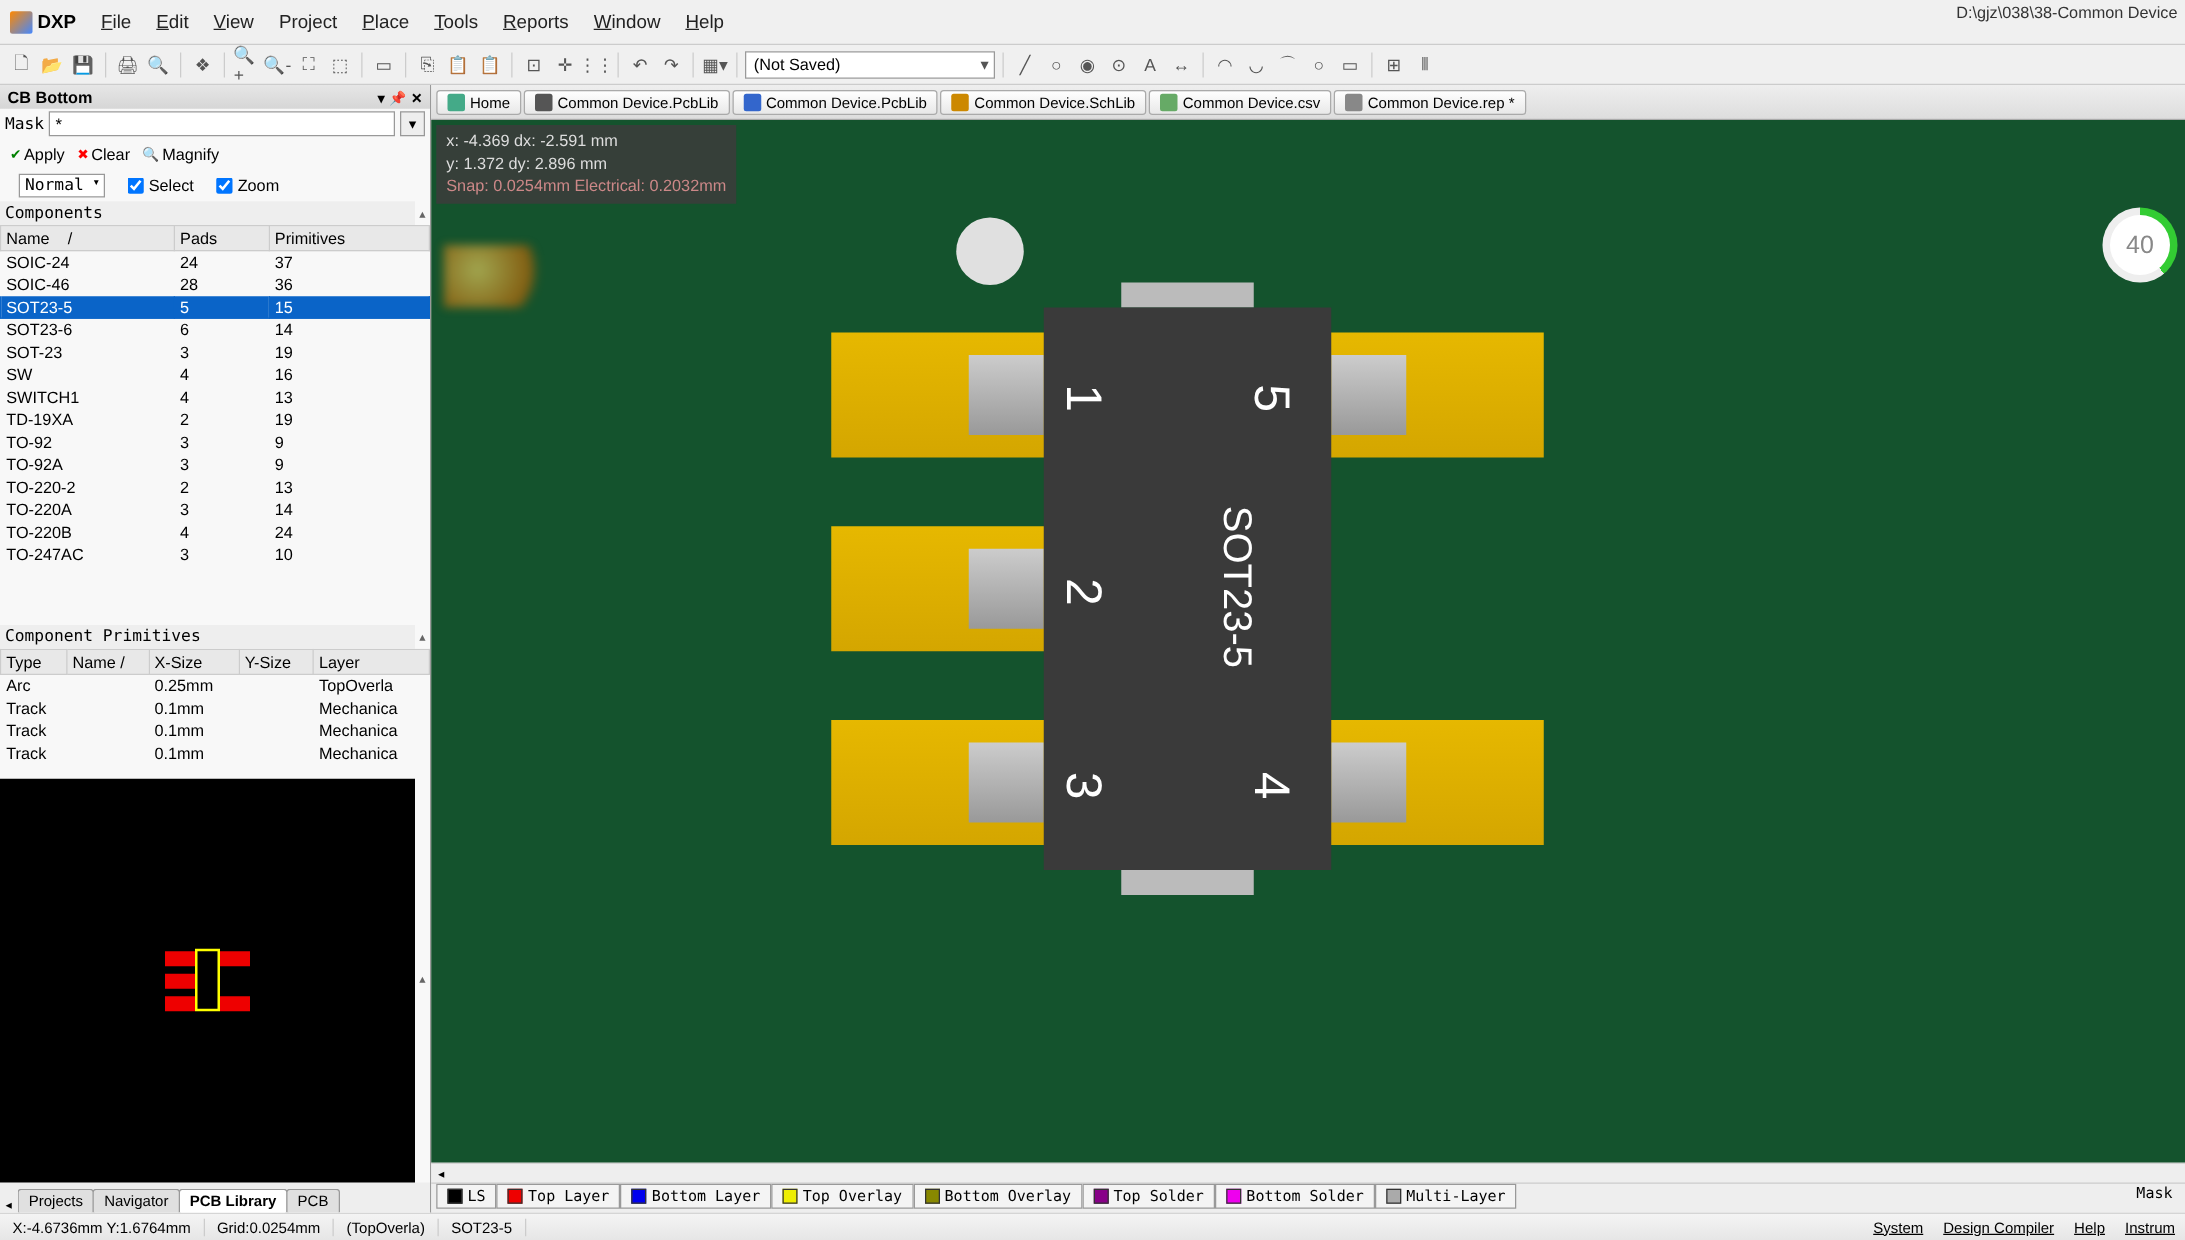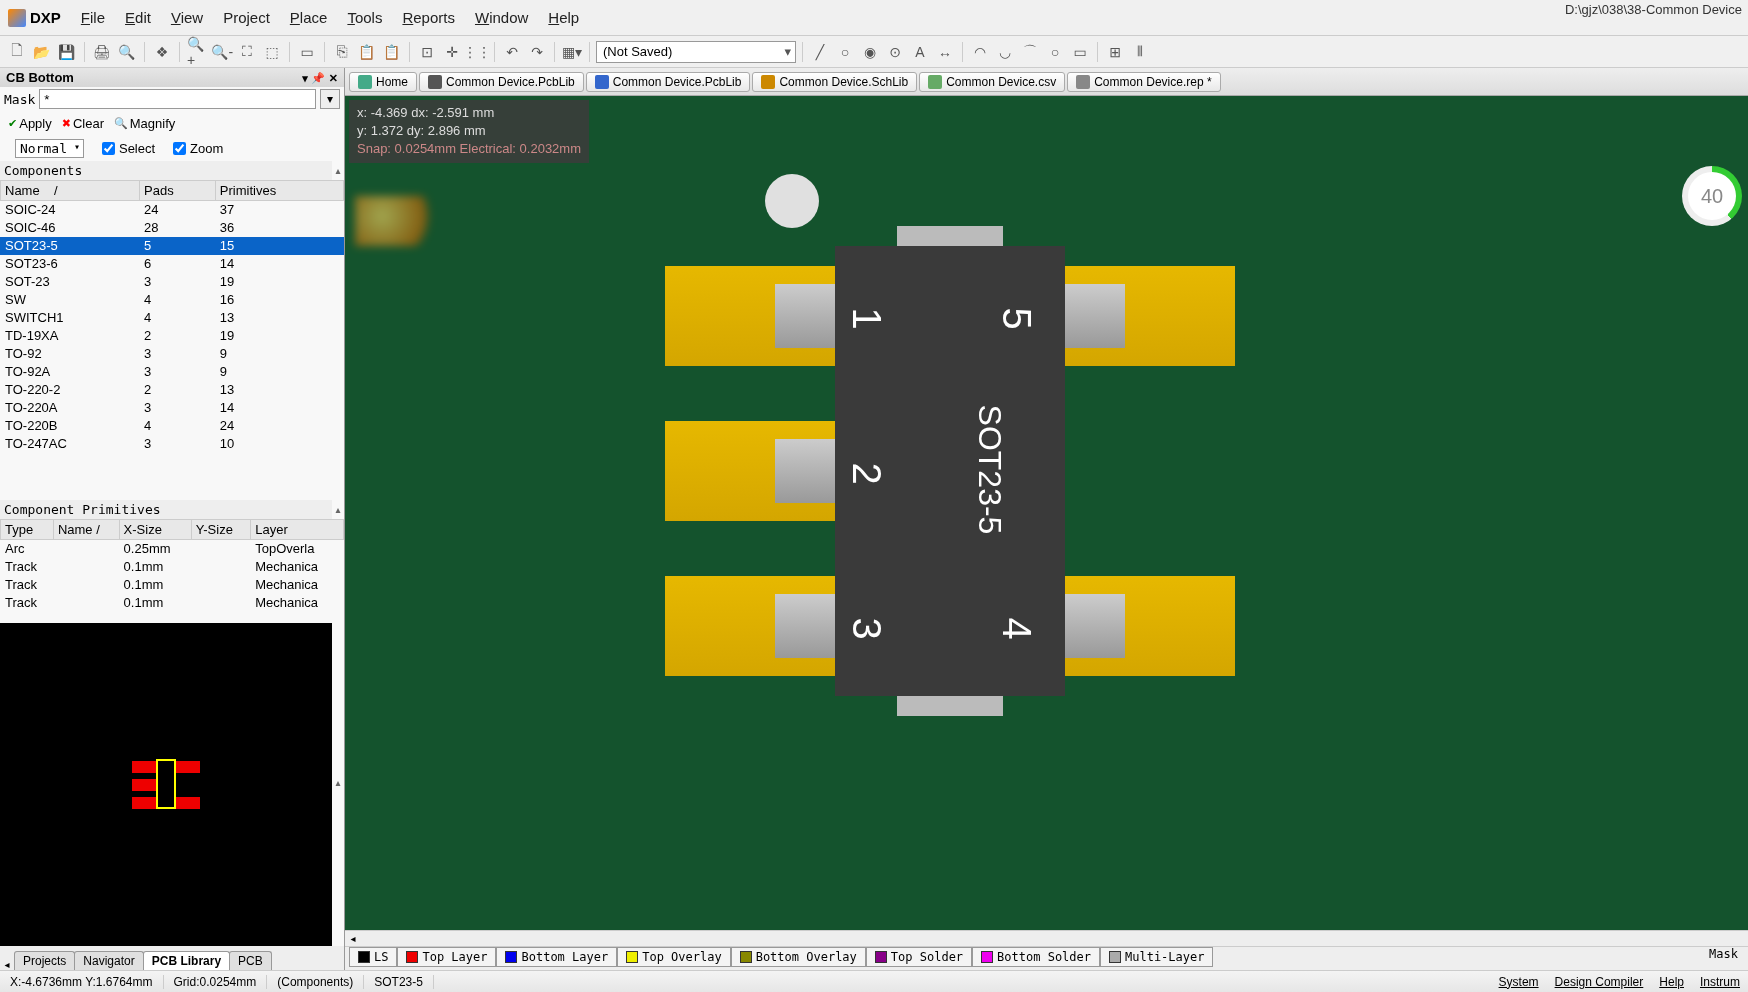--- a/index.html
+++ b/index.html
@@ -421,21 +421,21 @@
         <div class="layer-tab"><span class="layer-sw" style="background:#e0e"></span>Bottom Solder</div>
         <div class="layer-tab"><span class="layer-sw" style="background:#aaa"></span>Multi-Layer</div>
         <div class="mask-lbl">Mask</div>
       </div>
   </div>
 </div>
 
 <div class="statusbar">
   <div class="stat-cell">X:-4.6736mm Y:1.6764mm</div>
   <div class="stat-cell">Grid:0.0254mm</div>
-  <div class="stat-cell">(Components)</div>
+  <div class="stat-cell">(TopOverla)</div>
   <div class="stat-cell">SOT23-5</div>
   <div class="stat-right" id="stat-links">
       <div class="stat-link">System</div>
       <div class="stat-link">Design Compiler</div>
       <div class="stat-link">Help</div>
       <div class="stat-link">Instrum</div>
     </div>
 </div>
 
 </body></html>

